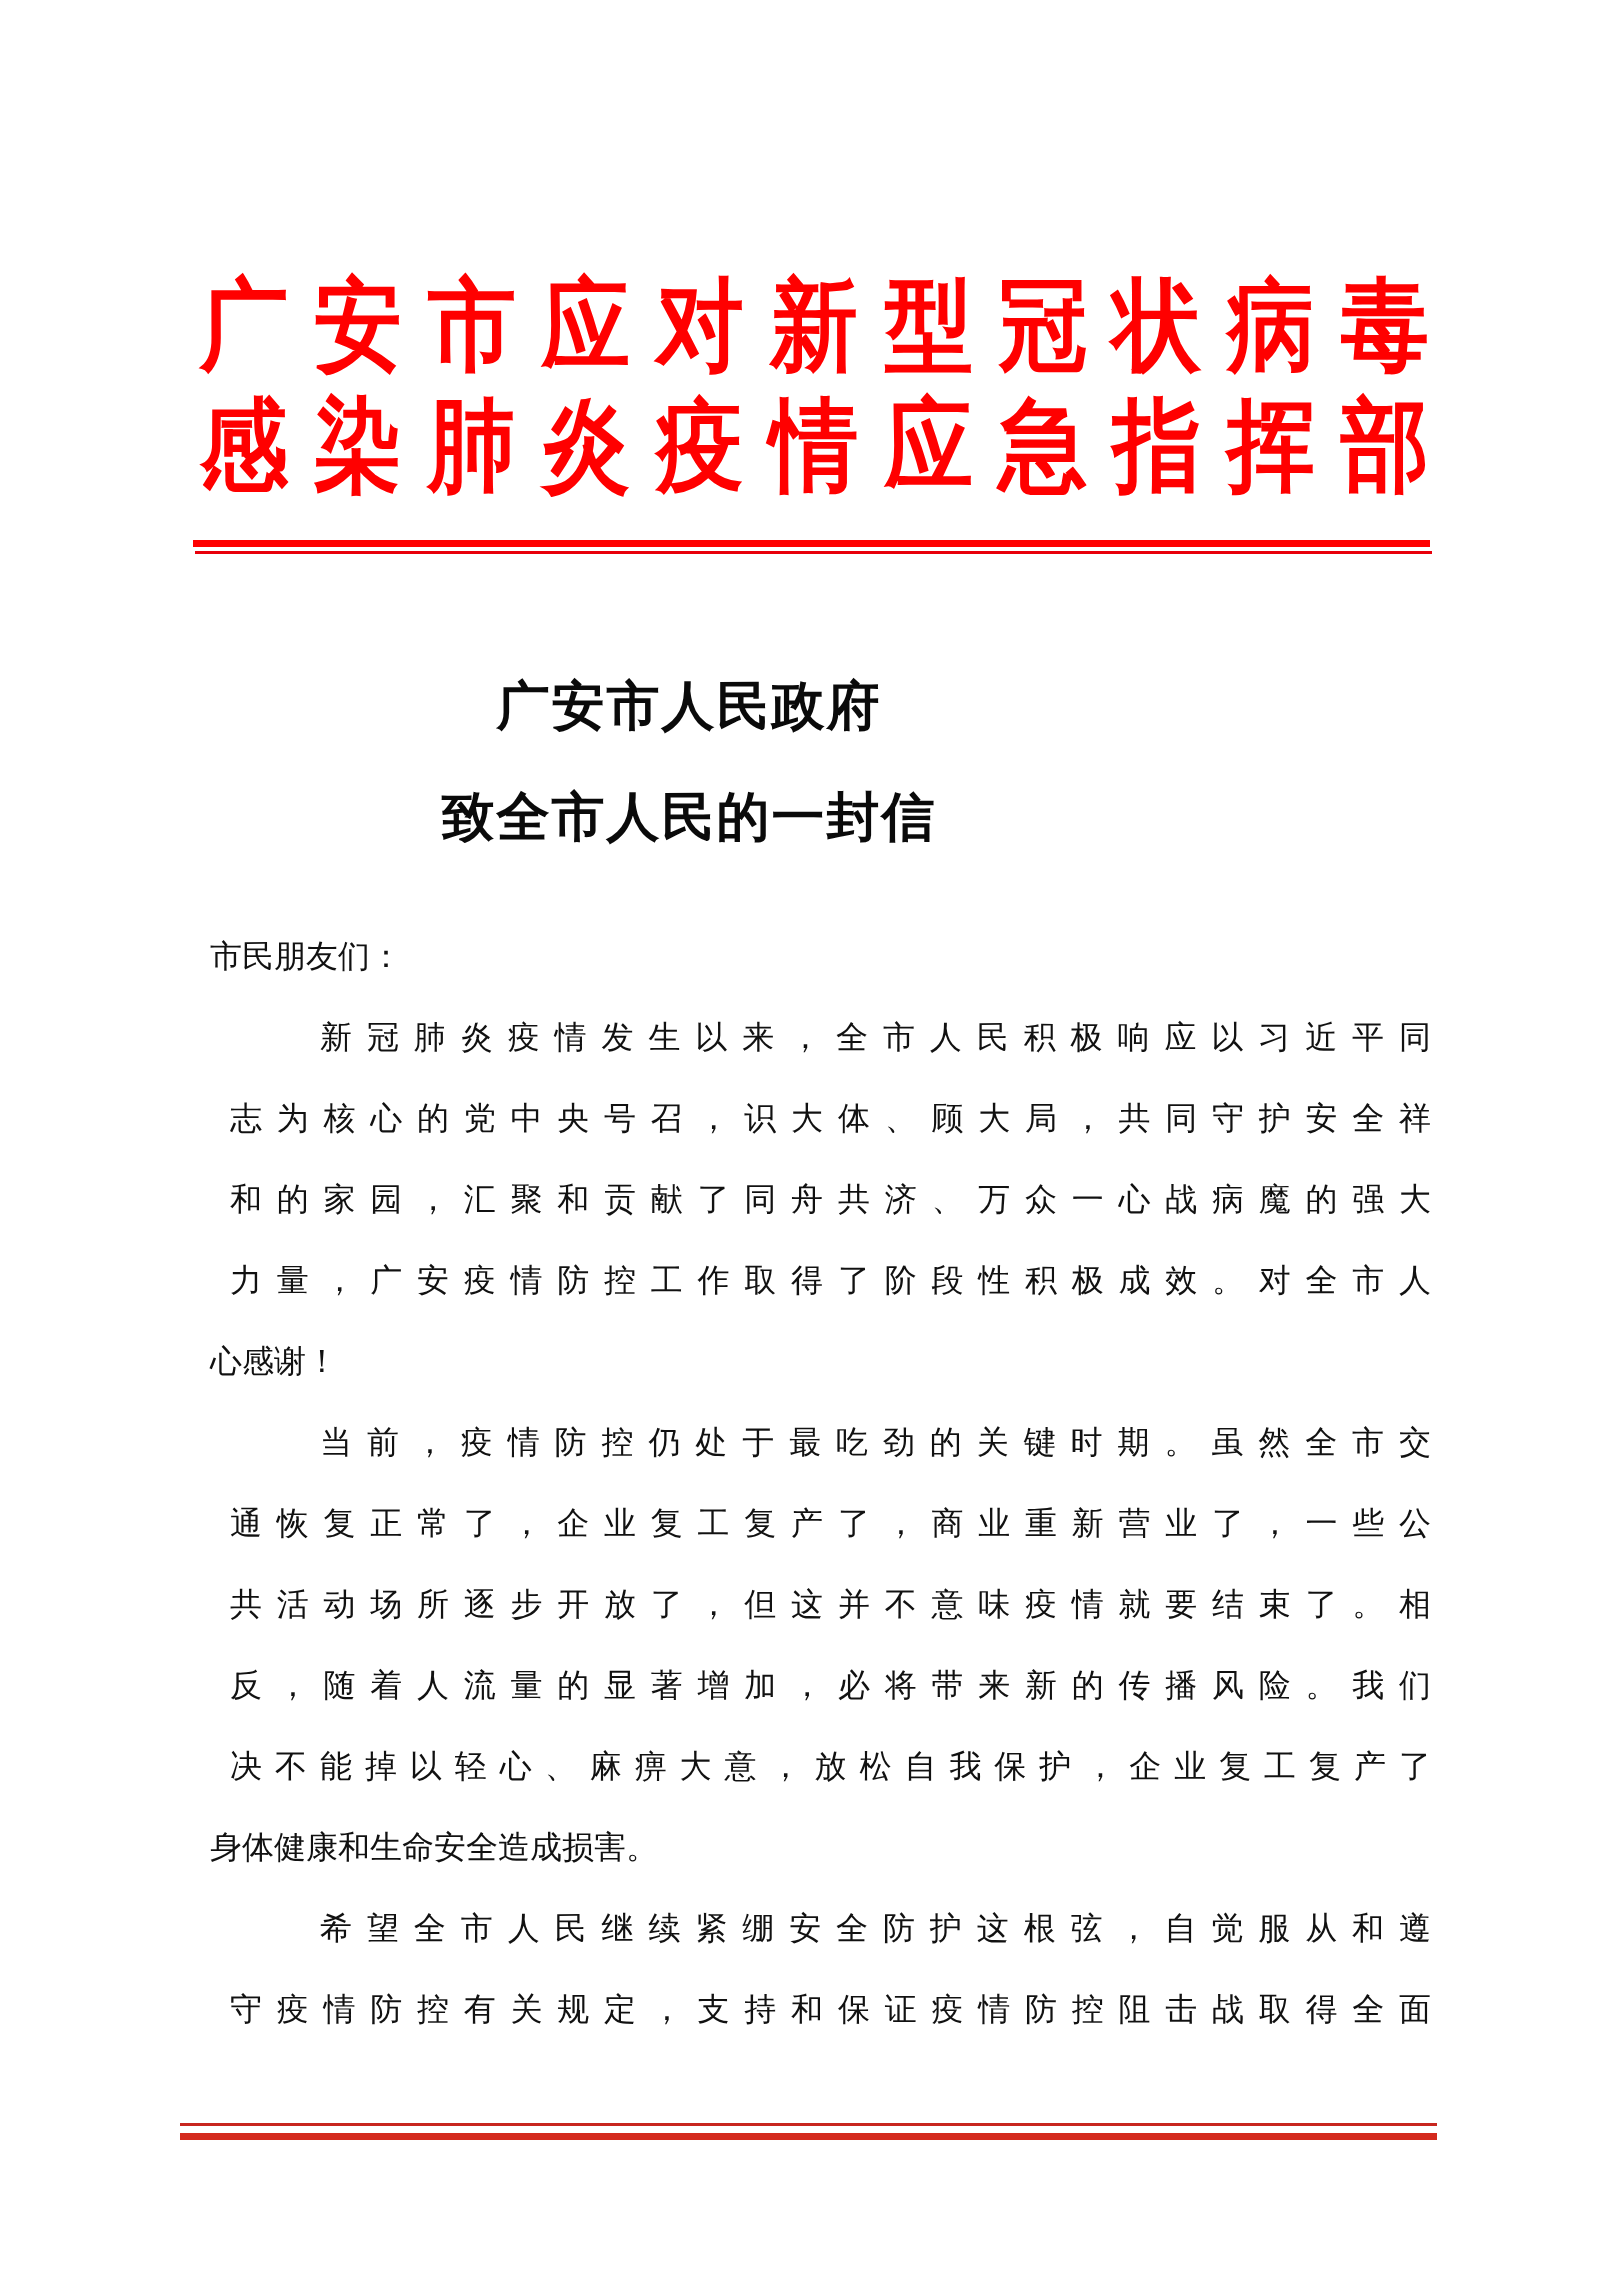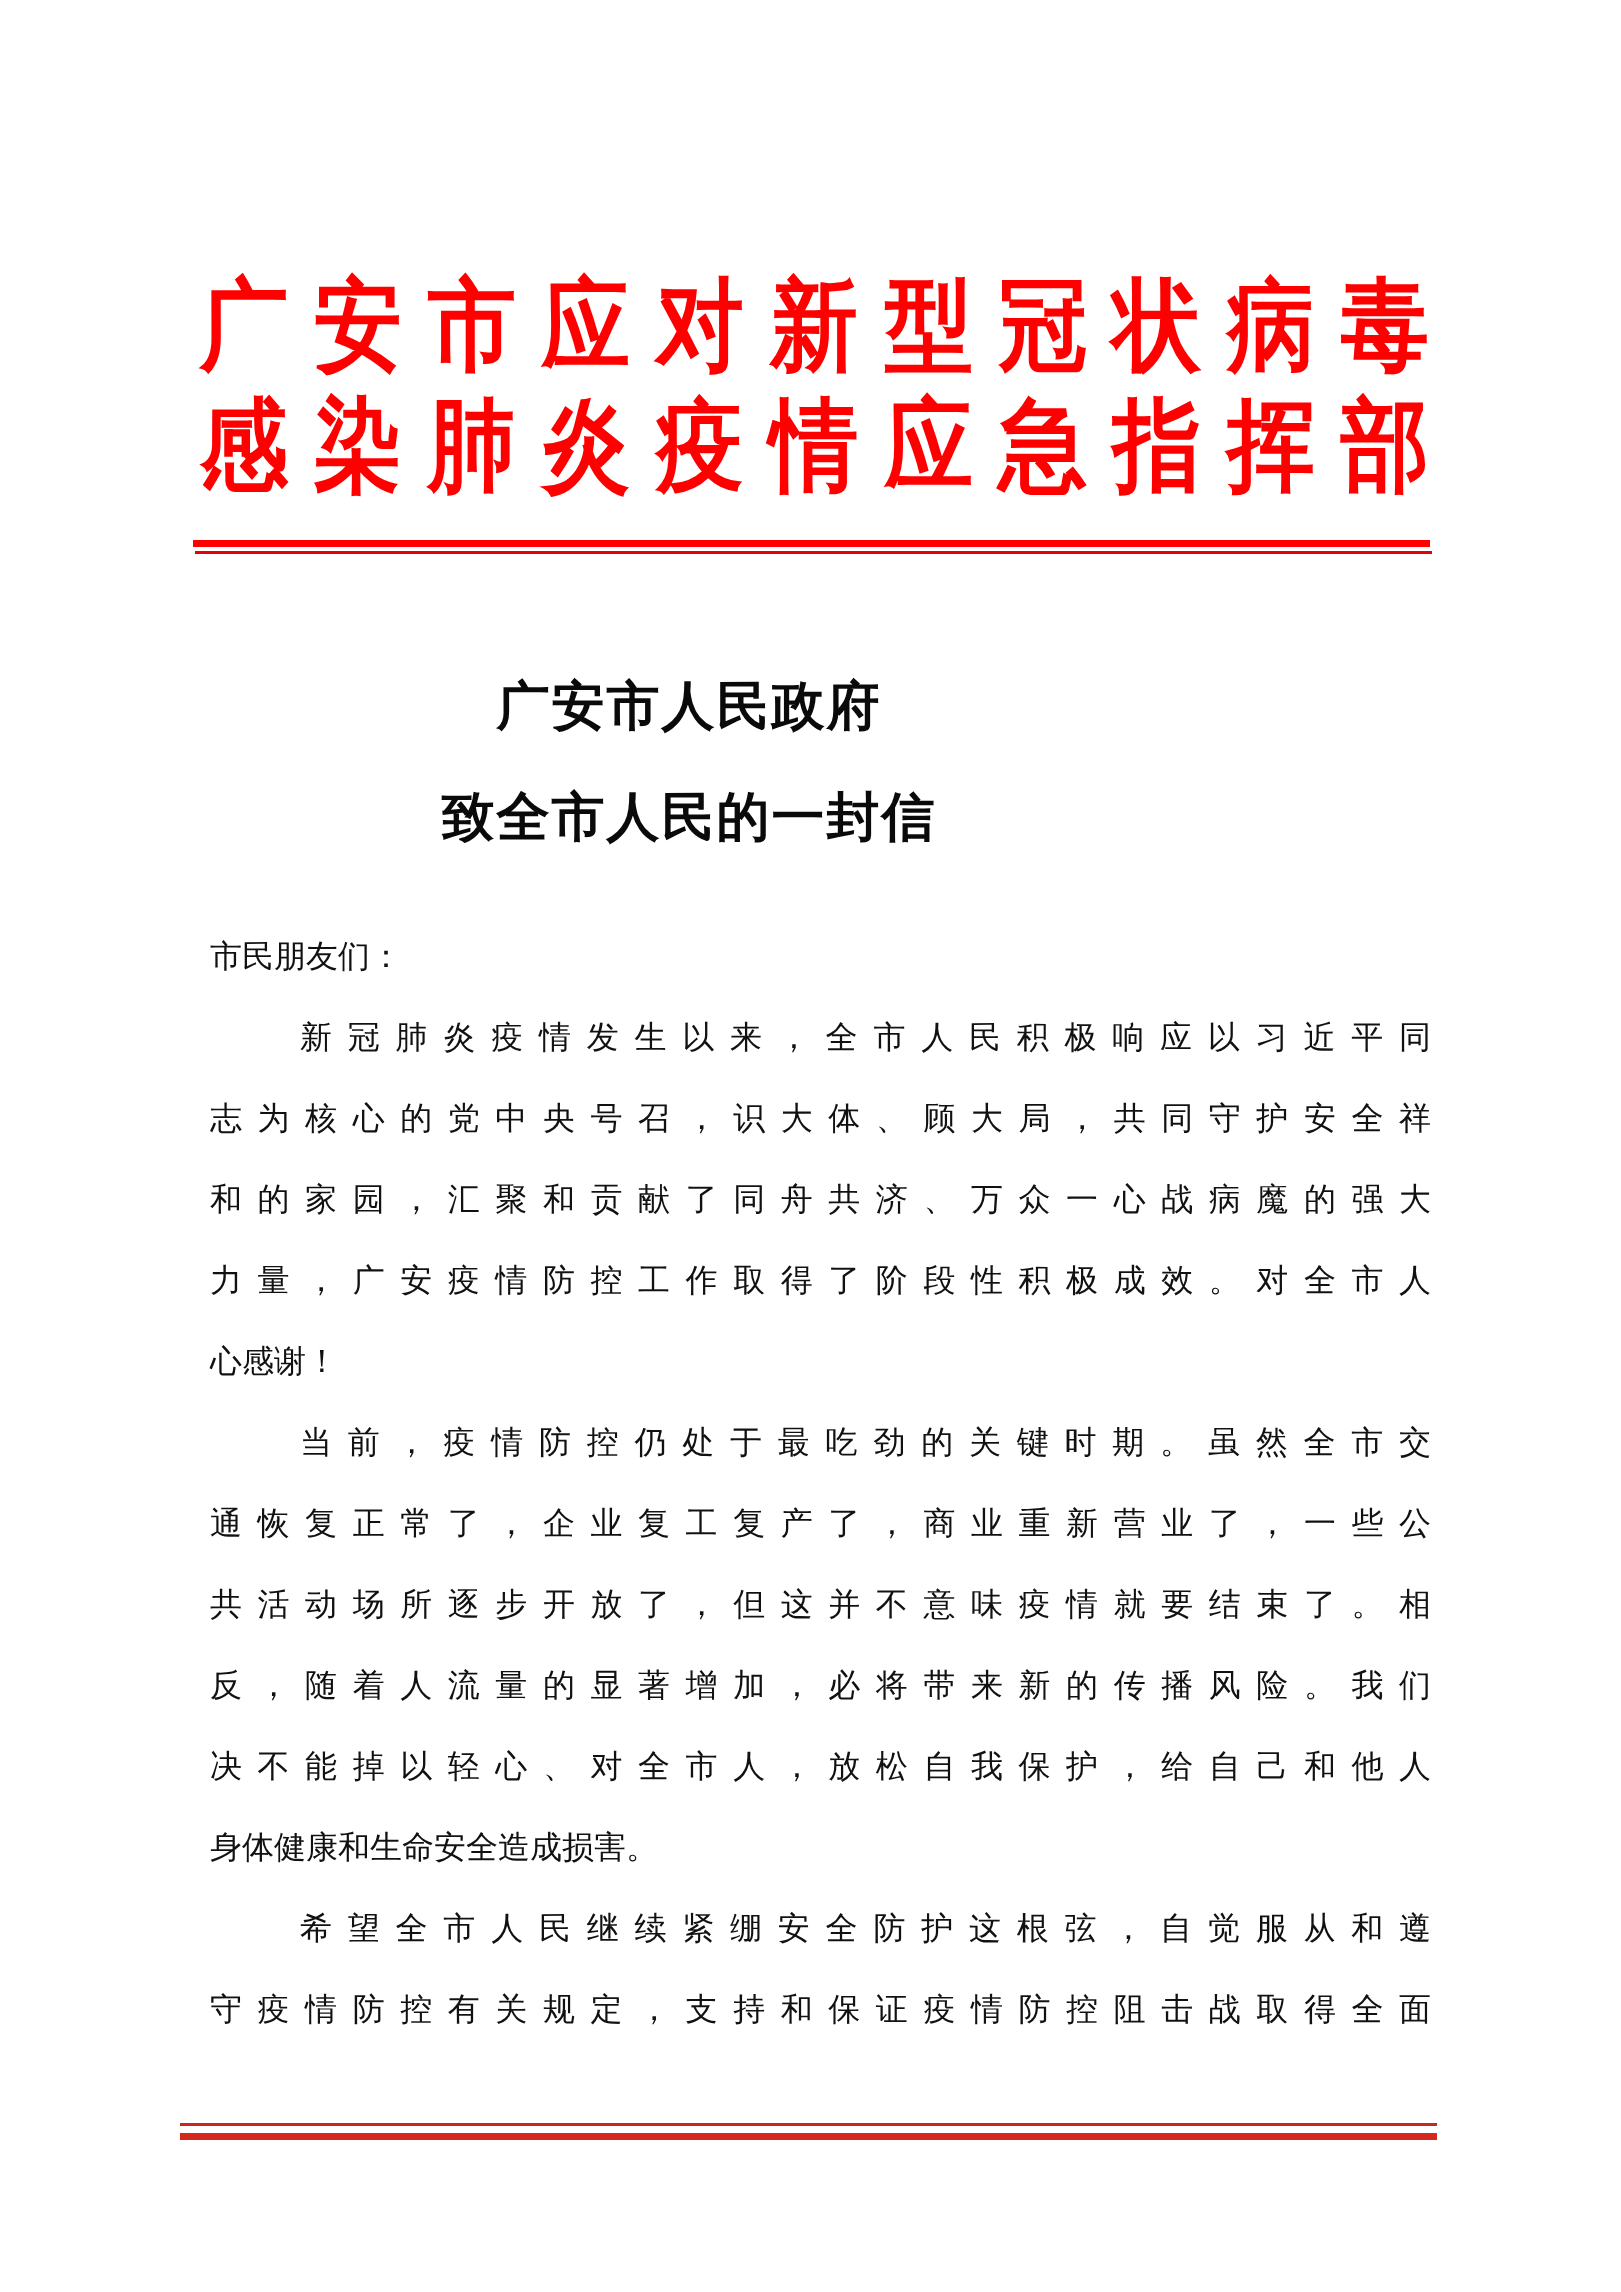--- a/index.html
+++ b/index.html
@@ -72,20 +72,21 @@
       font-size: 32px;
       line-height: 81px;
       height: 81px;
       white-space: nowrap;
       color: #111;
       letter-spacing: 0px;
     }
     .para-line.justify {
       text-align: justify;
       text-align-last: justify;
+      margin-left: 20px;
     }
     .para-line.indent {
       padding-left: 90px;
     }
   </style>
 </head>
 <body>
 
 <div class="masthead">
   <div class="masthead-line">
@@ -128,21 +129,21 @@
   <div class="para-line justify indent">新冠肺炎疫情发生以来，全市人民积极响应以习近平同</div>
   <div class="para-line justify">志为核心的党中央号召，识大体、顾大局，共同守护安全祥</div>
   <div class="para-line justify">和的家园，汇聚和贡献了同舟共济、万众一心战病魔的强大</div>
   <div class="para-line justify">力量，广安疫情防控工作取得了阶段性积极成效。对全市人</div>
   <div class="para-line">心感谢！</div>
 
   <div class="para-line justify indent">当前，疫情防控仍处于最吃劲的关键时期。虽然全市交</div>
   <div class="para-line justify">通恢复正常了，企业复工复产了，商业重新营业了，一些公</div>
   <div class="para-line justify">共活动场所逐步开放了，但这并不意味疫情就要结束了。相</div>
   <div class="para-line justify">反，随着人流量的显著增加，必将带来新的传播风险。我们</div>
-  <div class="para-line justify">决不能掉以轻心、对全市人，放松自我保护，给自己和他人</div>
+  <div class="para-line justify">决不能掉以轻心、麻痹大意，放松自我保护，企业复工复产了</div>
   <div class="para-line">身体健康和生命安全造成损害。</div>
 
   <div class="para-line justify indent">希望全市人民继续紧绷安全防护这根弦，自觉服从和遵</div>
   <div class="para-line justify">守疫情防控有关规定，支持和保证疫情防控阻击战取得全面</div>
 </div>
 
 <div class="rule rule-bot-thin"></div>
 <div class="rule rule-bot-thick"></div>
 
 

